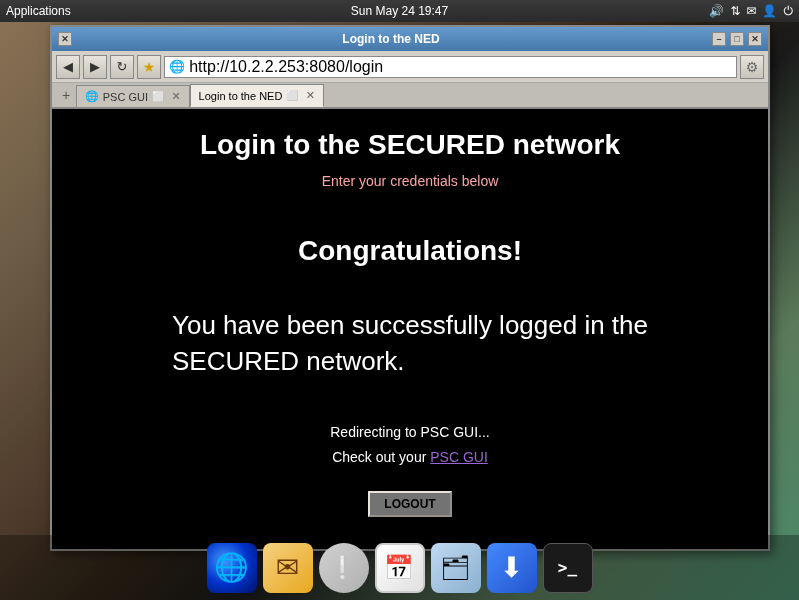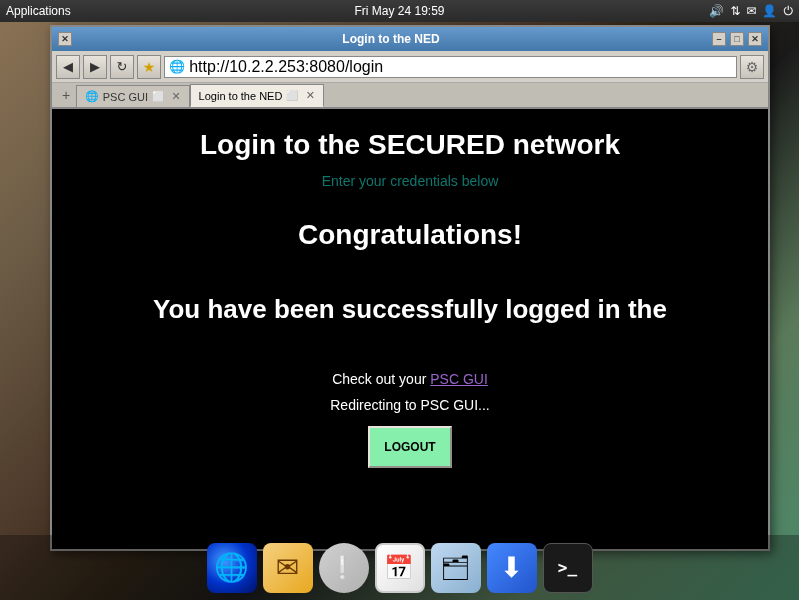--- a/index.html
+++ b/index.html
@@ -226,59 +226,59 @@
     }
 
     .page-title {
       color: white;
       font-size: 28px;
       font-weight: bold;
       margin-bottom: 12px;
       text-align: left;
     }
     .page-subtitle {
-      color: #0f766e;
+      color: #fca5a5;
       font-size: 14px;
-      margin-bottom: 30px;
+      margin-bottom: 46px;
       text-align: center;
     }
     .congratulations {
       color: white;
       font-size: 28px;
       font-weight: bold;
       margin-bottom: 40px;
       text-align: left;
     }
     .success-message {
       color: white;
       font-size: 26px;
-      font-weight: bold;
+      font-weight: normal;
       text-align: left;
       line-height: 1.4;
       margin-bottom: 40px;
     }
     .redirect-text {
       color: white;
       font-size: 14px;
       text-align: center;
       line-height: 1.8;
     }
     .psc-link {
       color: #9966cc;
       text-decoration: underline;
       cursor: pointer;
     }
     .logout-btn {
-      background: #86efac;
+      background: #737373;
       border: 2px outset #e8e4dc;
-      padding: 12px 14px;
+      padding: 4px 14px;
       font-size: 12px;
       font-weight: bold;
       cursor: pointer;
-      margin-top: 8px;
+      margin-top: 21px;
       color: #000;
     }
 
     
     .dock {
       position: absolute;
       bottom: 0;
       left: 0; right: 0;
       height: 65px;
       background: rgba(0,0,0,0.3);
@@ -333,21 +333,21 @@
   </style>
 </head>
 <body>
 
 <div class="desktop-bg"></div>
 
 <div class="taskbar">
   <div class="taskbar-left">
     <span style="cursor:pointer;">Applications</span>
   </div>
-  <div class="taskbar-center">Fri May 24 19:59</div>
+  <div class="taskbar-center">Sun May 24 19:47</div>
   <div class="taskbar-right">
     <span>🔊</span>
     <span>⇅</span>
     <span>✉</span>
     <span>👤</span>
     <span style="cursor:pointer;">⏻</span>
   </div>
 </div>
 
 <div class="browser-window">
@@ -388,26 +388,27 @@
       <span class="tab-close">✕</span>
     </div>
   </div>
 
   <div class="browser-content">
     <div class="page-title">Login to the SECURED network</div>
     <div class="page-subtitle">Enter your credentials below</div>
     <div class="congratulations">Congratulations!</div>
     <div class="success-message">
       <span>You have been successfully logged in the</span><br>
+      <span>SECURED network.</span>
     </div>
     <div class="redirect-text">
+      <div>Redirecting to PSC GUI...</div>
       <div>
         <span>Check out your </span><a class="psc-link">PSC GUI</a>
       </div>
-      <div>Redirecting to PSC GUI...</div>
     </div>
     <button class="logout-btn">LOGOUT</button>
   </div>
 </div>
 
 <div class="dock">
   <div class="dock-icon globe-icon-bg" title="Web Browser">
     <span style="font-size:28px;">🌐</span>
   </div>
   <div class="dock-icon mail-icon-bg" title="Mail">

